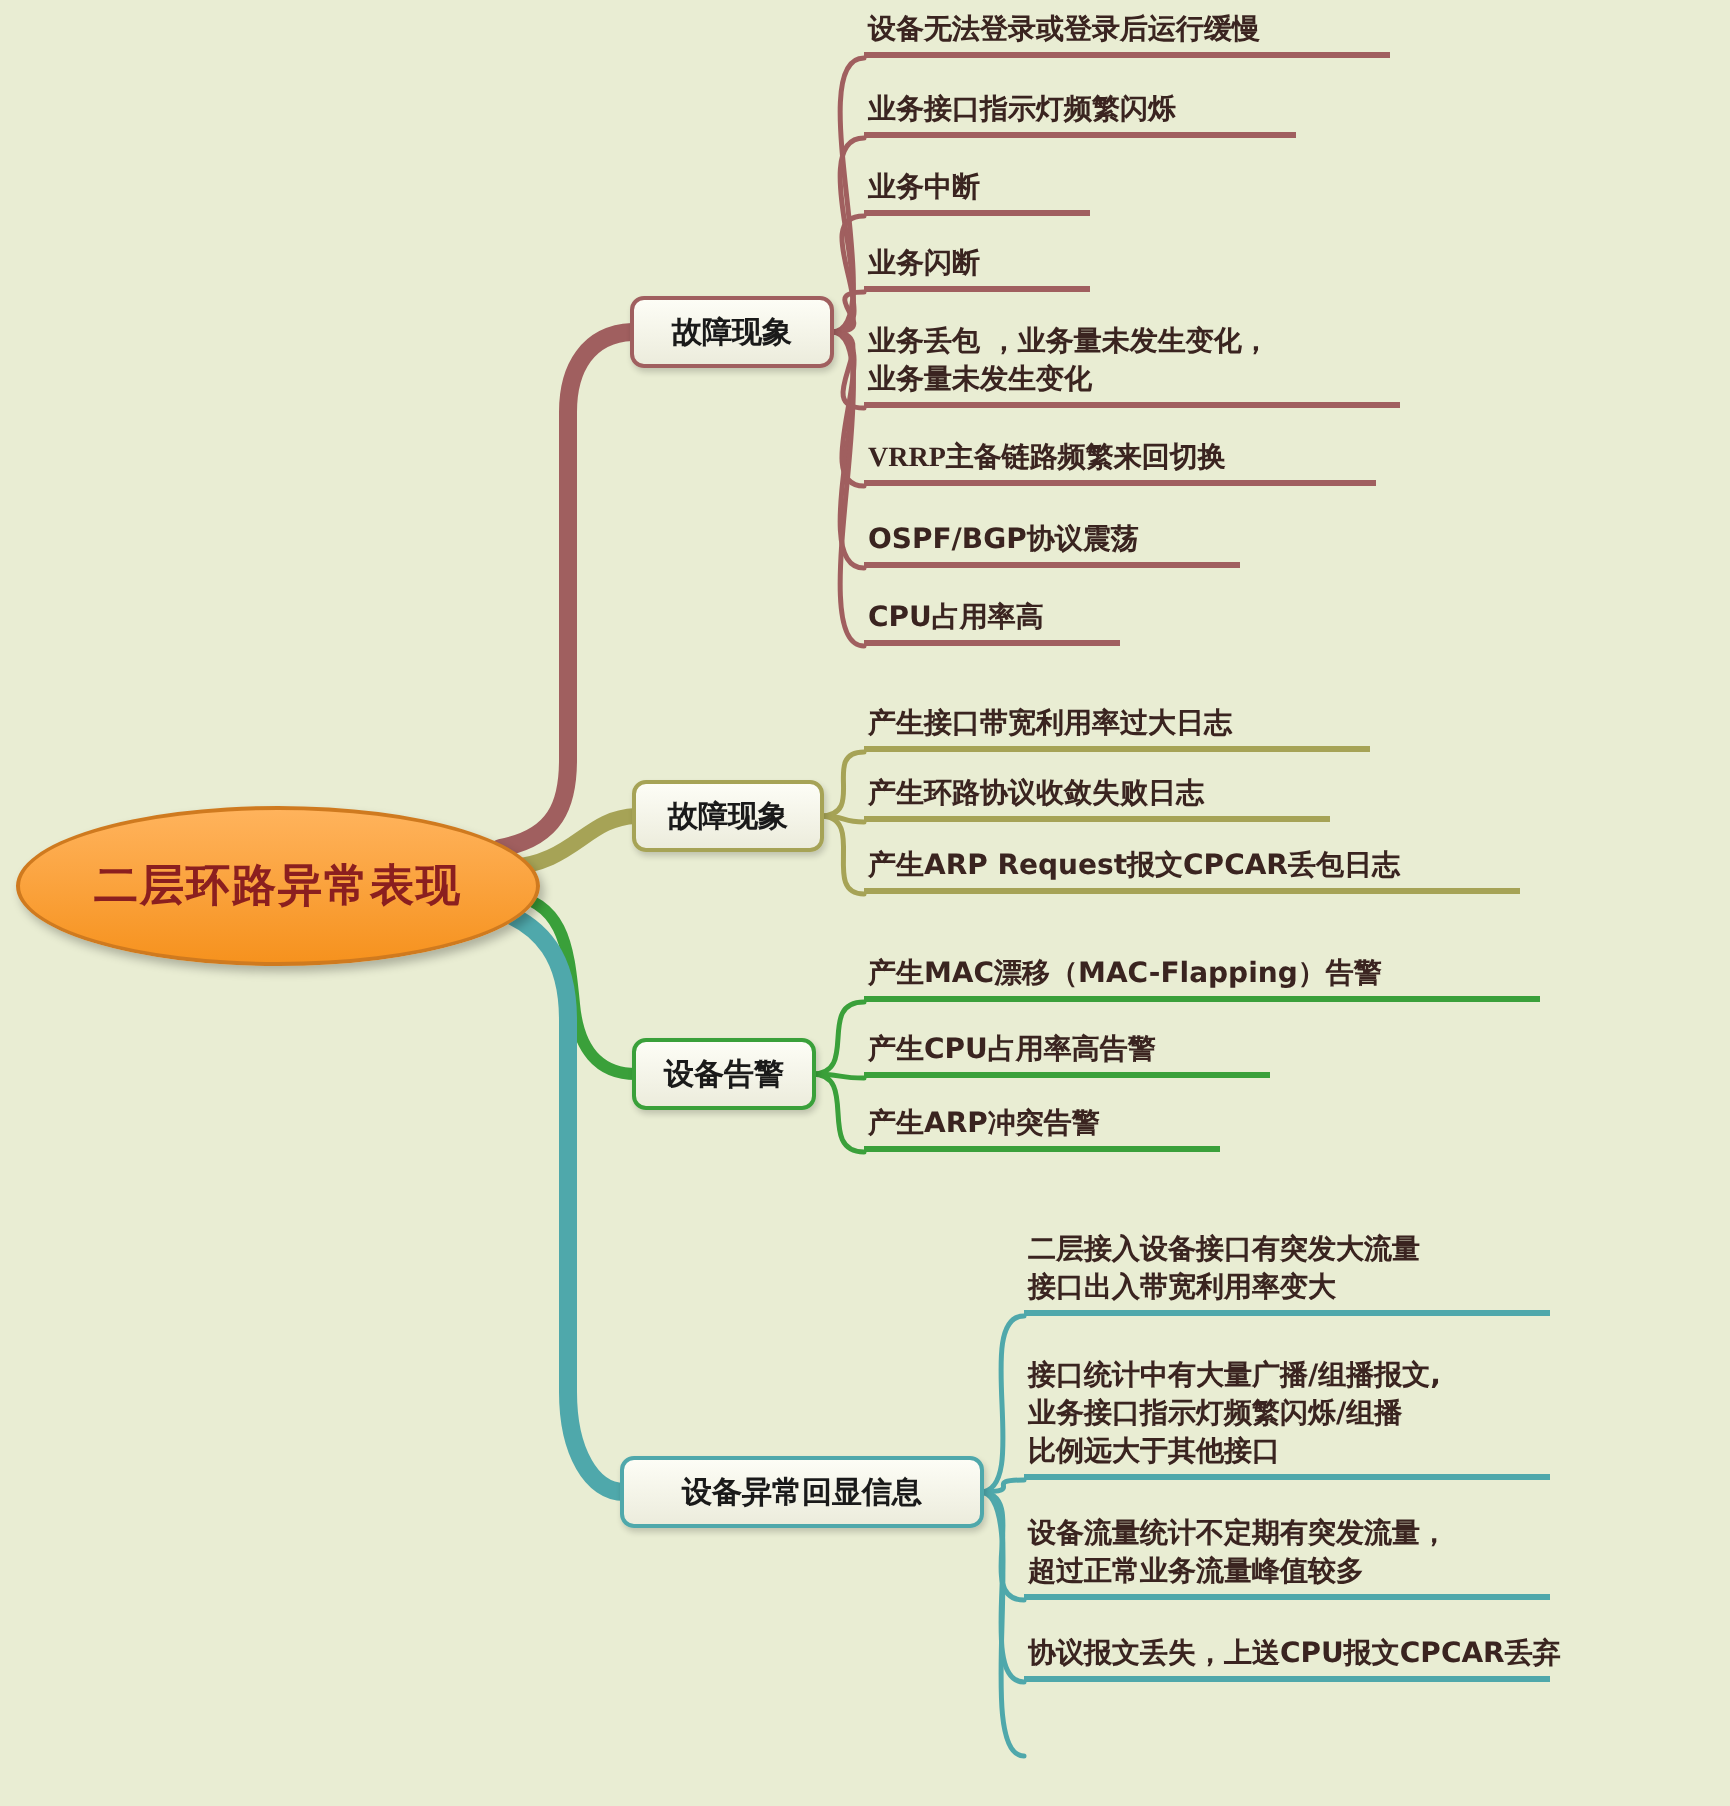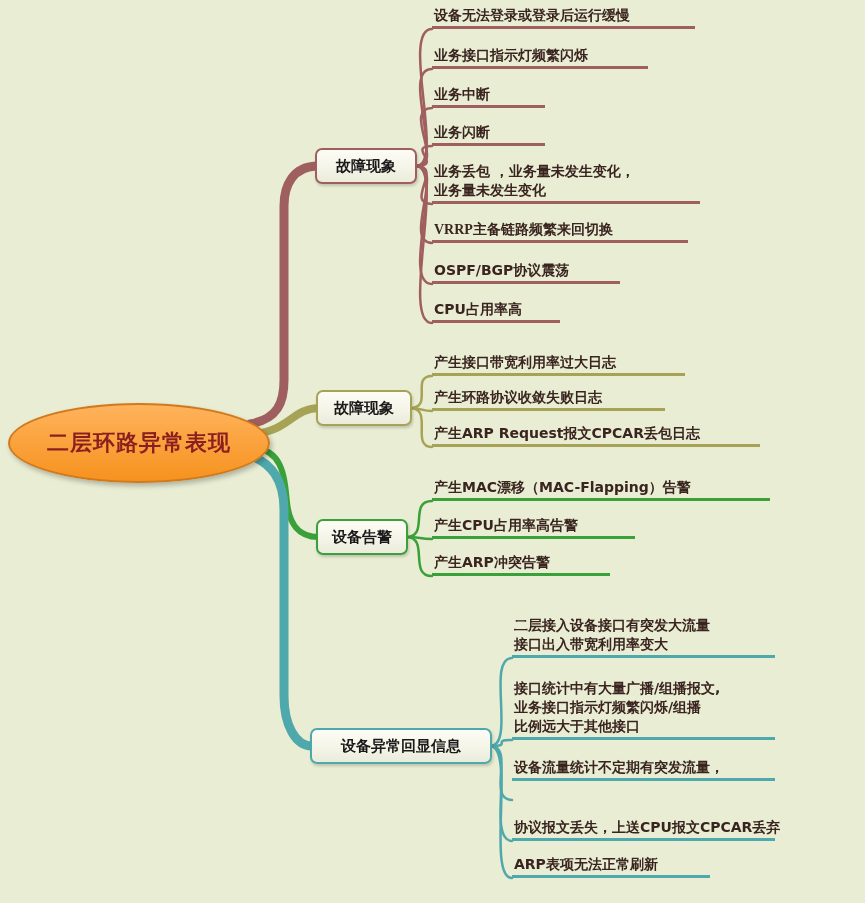--- a/index.html
+++ b/index.html
@@ -162,21 +162,19 @@
     <div>二层接入设备接口有突发大流量</div>
     <div>接口出入带宽利用率变大</div>
   </div>
   <div class="leaf t" style="left:512px;top:679px;width:263px;">
     <div>接口统计中有大量广播/组播报文,</div>
     <div>业务接口指示灯频繁闪烁/组播</div>
     <div>比例远大于其他接口</div>
   </div>
   <div class="leaf t" style="left:512px;top:758px;width:263px;">
     <div>设备流量统计不定期有突发流量，</div>
+    <div>超过正常业务流量峰值较多</div>
   </div>
   <div class="leaf t" style="left:512px;top:818px;width:263px;">
       <div>协议报文丢失，上送CPU报文CPCAR丢弃</div>
-    </div>
-  <div class="leaf t" style="left:512px;top:855px;width:198px;">
-      <div>ARP表项无法正常刷新</div>
     </div>
 
 </div>
 
 </body></html>

